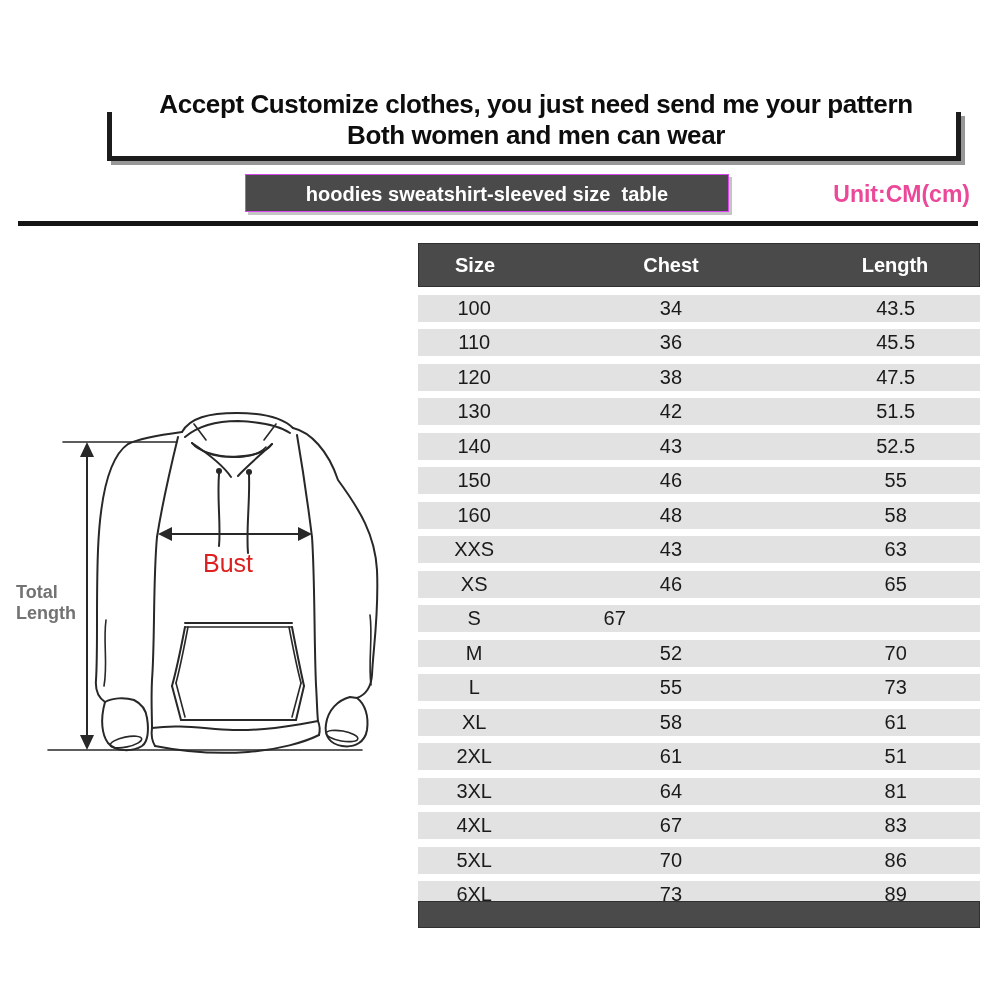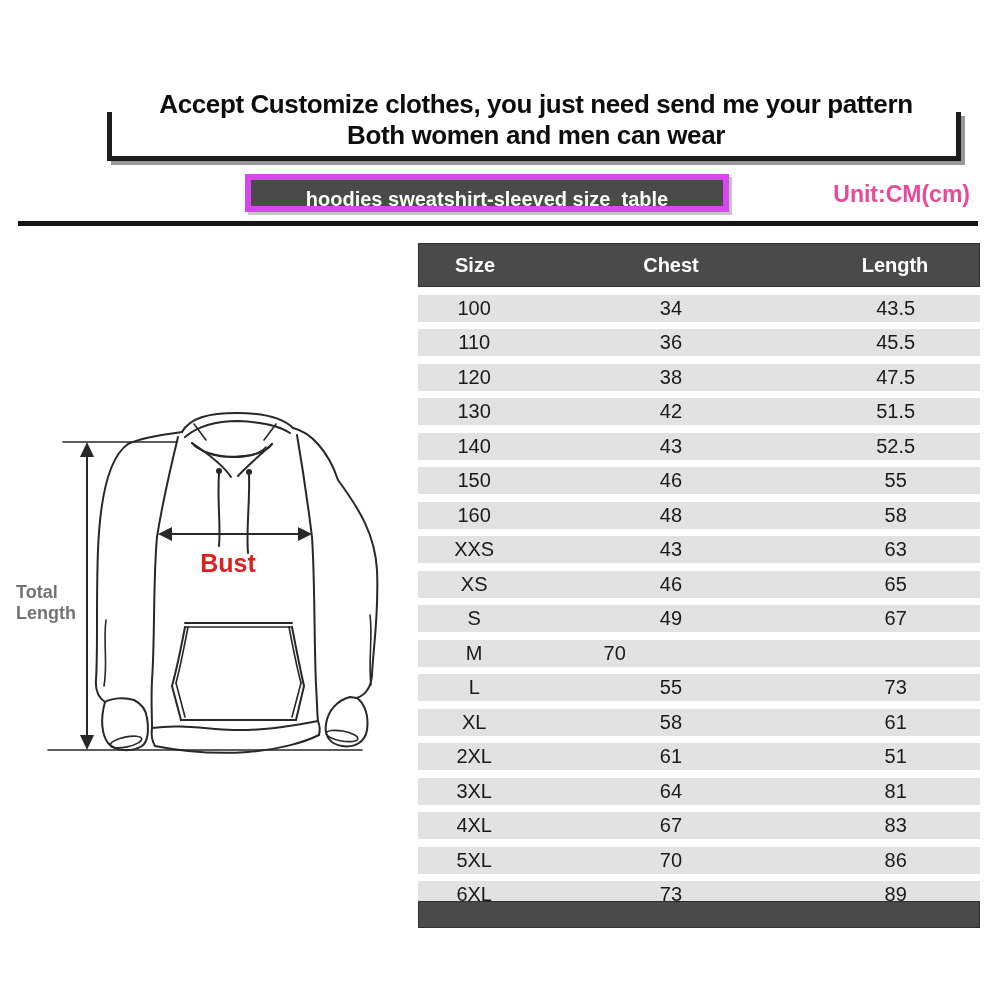--- a/index.html
+++ b/index.html
@@ -13,21 +13,21 @@
     font-weight:bold;font-size:26px;line-height:31px;color:#0d0d0d;letter-spacing:-0.4px;
   }
   .bracket{
     position:absolute;left:107px;top:112px;width:844px;height:44px;
     border-left:5px solid #1c1c1c;border-right:5px solid #1c1c1c;border-bottom:5px solid #1c1c1c;
     box-shadow:4px 4px 0 #979797;
   }
   
   .banner{
     position:absolute;left:245px;top:174px;width:484px;height:38px;
-    background:#4a4a4a;border:6px solid #d946ef;box-shadow:3px 3px 0 rgba(150,150,150,.55);
+    background:#4a4a4a;border:1px solid #d946ef;box-shadow:3px 3px 0 rgba(150,150,150,.55);
     color:#ffffff;font-weight:bold;font-size:20px;line-height:38px;text-align:center;
     white-space:pre;box-sizing:border-box;
   }
   .unit{
     position:absolute;left:820px;top:181px;width:150px;text-align:right;
     font-weight:bold;font-size:23px;color:#ec4899;
   }
   .topline{
     position:absolute;left:18px;top:221px;width:960px;height:5px;background:#151515;
   }
@@ -48,21 +48,21 @@
   .c0{width:20%;}
   .c1{width:50%;}
   .c2{width:30%;}
   .tfoot{
     position:absolute;left:418px;top:901px;width:562px;height:27px;
     background:#4a4a4a;border:1px solid #303030;box-sizing:border-box;
   }
   
   .bust-label{
     position:absolute;left:183px;top:549px;width:90px;text-align:center;
-    color:#dd2020;font-weight:bold;font-size:25px;
+    color:#dd2020;font-weight:normal;font-size:25px;
   }
   .total-length-label{
     position:absolute;left:16px;top:582px;width:74px;
     color:#737373;font-weight:bold;font-size:18px;line-height:21px;
   }
   .hoodie-svg{position:absolute;left:20px;top:380px;}
   svg .ln{fill:none;stroke:#282828;stroke-width:2;stroke-linecap:round;stroke-linejoin:round;}
   svg .thin{fill:none;stroke:#282828;stroke-width:1.6;stroke-linecap:round;}
   svg .ah{fill:#282828;stroke:none;}
 </style>
@@ -128,25 +128,25 @@
         <div class="tcell c1">43</div>
         <div class="tcell c2">63</div>
       </div>
       <div class="trow">
         <div class="tcell c0">XS</div>
         <div class="tcell c1">46</div>
         <div class="tcell c2">65</div>
       </div>
       <div class="trow">
         <div class="tcell c0">S</div>
-        <div class="tcell c1">49</div>
         <div class="tcell c2">67</div>
       </div>
       <div class="trow">
         <div class="tcell c0">M</div>
+        <div class="tcell c1">52</div>
         <div class="tcell c2">70</div>
       </div>
       <div class="trow">
         <div class="tcell c0">L</div>
         <div class="tcell c1">55</div>
         <div class="tcell c2">73</div>
       </div>
       <div class="trow">
         <div class="tcell c0">XL</div>
         <div class="tcell c1">58</div>

